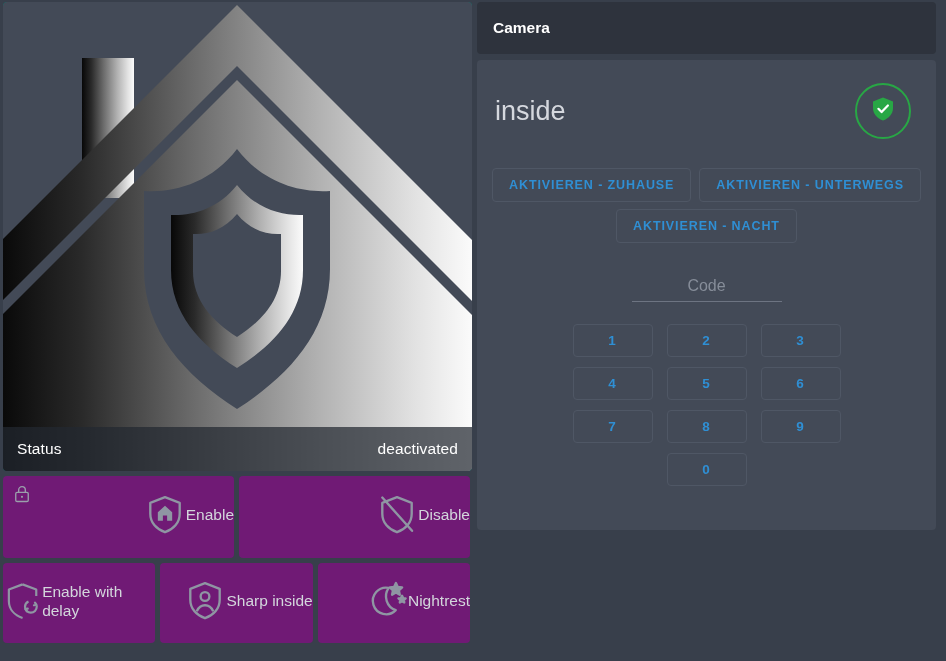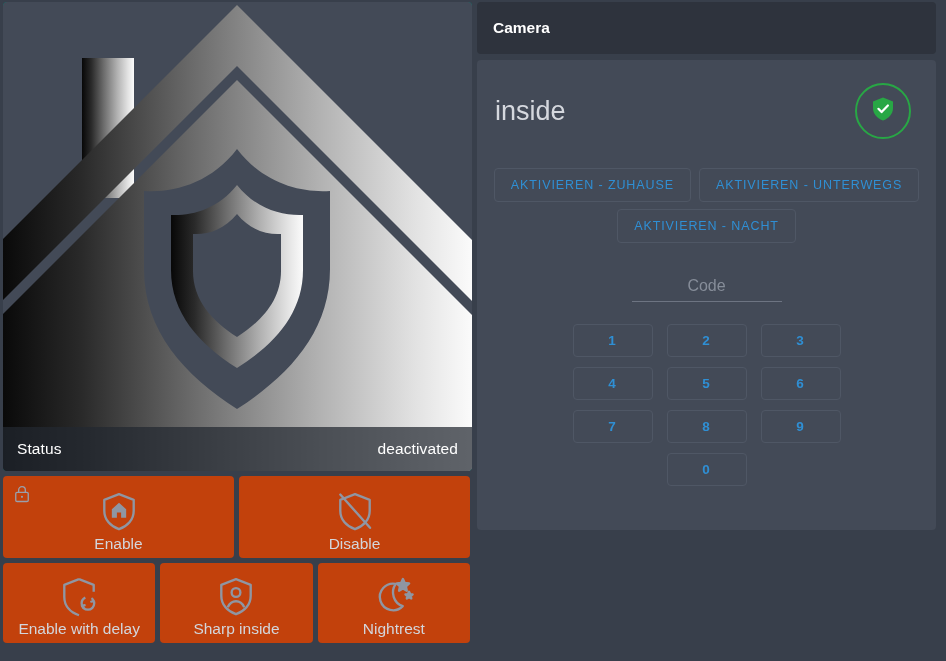--- a/index.html
+++ b/index.html
@@ -51,25 +51,25 @@
   }
   .status-bar .st-val { font-size: 15.5px; }
 
   .tile-row {
     display: flex;
     gap: 5px;
     margin-top: 5px;
   }
   .tile {
     position: relative;
-    background: #c2410c;
+    background: #701a75;
     border-radius: 4px;
     height: 82px;
     display: flex;
-    flex-direction: column;
+    flex-direction: row;
     align-items: center;
     justify-content: flex-end;
     padding-bottom: 5px;
     color: #d3d6dc;
     font-size: 15.5px;
     cursor: pointer;
   }
   .tile-row-1 .tile { flex: 1 1 0; }
   .tile-row-2 { margin-top: 5px; }
   .tile-row-2 .tile { flex: 1 1 0; height: 80px; }
@@ -137,21 +137,21 @@
     gap: 8px;
     margin-bottom: 7px;
   }
   .mode-btn {
     border: 1px solid #4f5765;
     border-radius: 4px;
     background: transparent;
     color: #2f8fd4;
     font-family: "Liberation Sans", sans-serif;
     font-size: 12.5px;
-    font-weight: normal;
+    font-weight: bold;
     letter-spacing: 0.9px;
     padding: 9px 16px;
     cursor: pointer;
     white-space: nowrap;
   }
 
   .code-wrap {
     margin: 32px auto 0;
     width: 150px;
     text-align: center;

